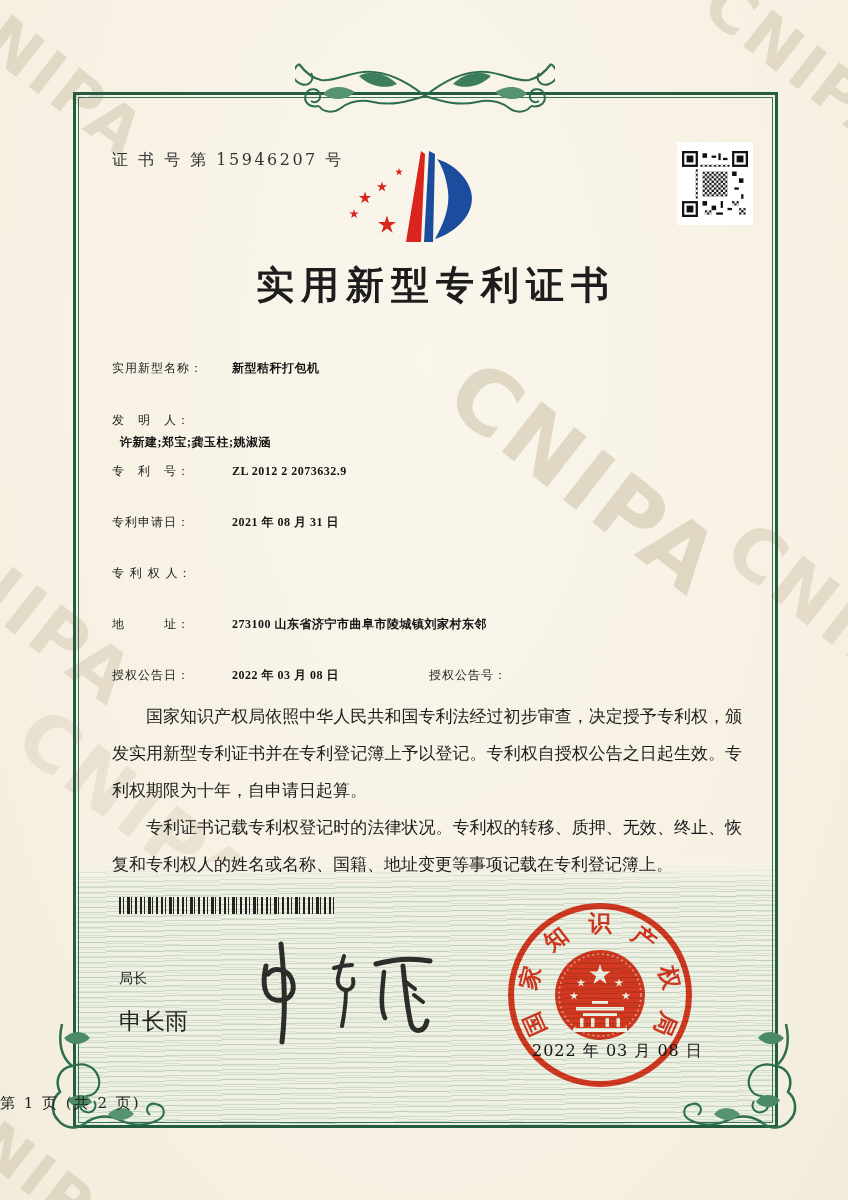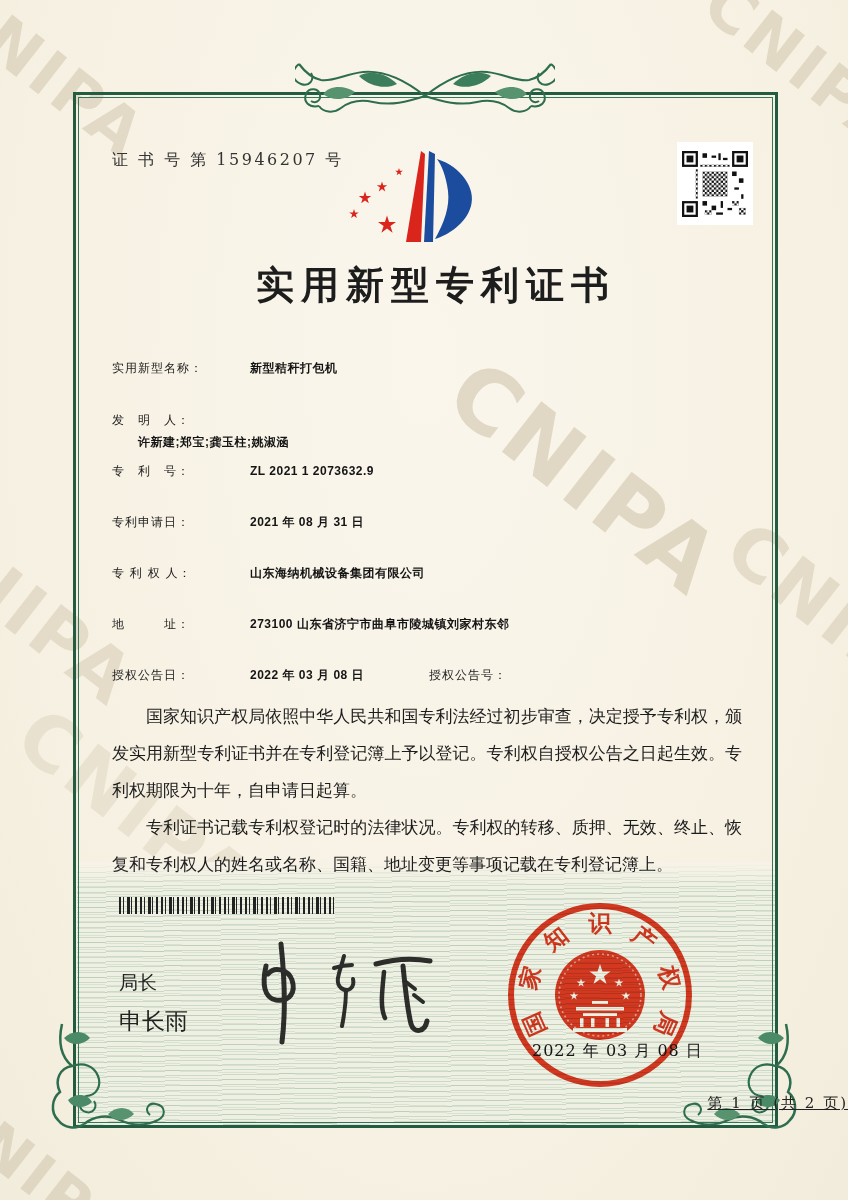--- a/index.html
+++ b/index.html
@@ -23,22 +23,22 @@
   
   .cert-no{position:absolute;left:112px;top:150px;font-size:16px;letter-spacing:2.5px;color:#333;}
   .logo{position:absolute;left:338px;top:145px;}
   .qr-pad{position:absolute;left:677px;top:142px;width:76px;height:83px;background:#fff;
           display:flex;align-items:center;justify-content:center;}
   .doc-title{position:absolute;left:0;right:0;top:260px;text-align:center;
              font-size:38px;font-weight:700;letter-spacing:7px;color:#1d1d1d;padding-left:24px;}
   
   .field-row{position:absolute;left:112px;display:flex;font-size:12px;line-height:22px;}
   .f-label{display:inline-block;width:112px;letter-spacing:1px;color:#1d1d1d;flex:none;}
-  .f-value{font-family:Liberation Sans, sans-serif;font-weight:600;letter-spacing:0.5px;
-           margin-left:26px;color:#141414;}
+  .f-value{font-family:Liberation Serif, serif;font-weight:600;letter-spacing:0.5px;
+           margin-left:8px;color:#141414;}
   .row-name{top:357px;} .row-inv{top:409px;flex-direction:column;} .row-pno{top:460px;}
   .row-fil{top:511px;} .row-pat{top:562px;} .row-adr{top:613px;}
   .row-grant{top:664px;} .grant2{position:absolute;left:317px;top:0;display:flex;}
   
   .body-text{position:absolute;left:112px;top:698px;width:630px;font-size:17px;
              line-height:37px;text-align:justify;color:#1c1c1c;}
   .body-text p{margin:0;text-indent:2em;}
   
   .band{position:absolute;left:77px;top:862px;width:698px;height:265px;
         background-color:#edf0e2;
@@ -49,21 +49,21 @@
         background:linear-gradient(180deg,#f8f3e8,rgba(248,243,232,0));}
   
   .barcode{position:absolute;left:119px;top:897px;width:218px;height:17px;
     background:repeating-linear-gradient(90deg,
       #222 0px,#222 2px,transparent 2px,transparent 4px,
       #222 4px,#222 5px,transparent 5px,transparent 8px,
       #222 8px,#222 11px,transparent 11px,transparent 12px,
       #222 12px,#222 13px,transparent 13px,transparent 16px,
       #222 16px,#222 18px,transparent 18px,transparent 21px);}
   
-  .signoff-title{position:absolute;left:119px;top:970px;font-size:19px;
+  .signoff-title{position:absolute;left:119px;top:970px;font-size:14px;
       font-family:"DejaVu Sans",sans-serif;font-weight:500;color:#222;}
   .signoff-name{position:absolute;left:119px;top:1006px;font-size:23px;
       font-family:"DejaVu Sans",sans-serif;font-weight:500;color:#222;}
   .signature{position:absolute;left:248px;top:938px;mix-blend-mode:multiply;}
   
   .seal{position:absolute;left:508px;top:903px;width:184px;height:184px;
         mix-blend-mode:multiply;opacity:.95;}
   .seal-ring{position:absolute;inset:0;border:6px solid #e23119;border-radius:50%;}
   .seal-ch{position:absolute;left:50%;top:50%;width:26px;height:26px;margin:-13px 0 0 -13px;
            text-align:center;line-height:26px;font-size:23px;font-weight:700;color:#e23119;}
@@ -71,22 +71,22 @@
   .sc1{transform:rotate(-76deg) translateY(-72px);}
   .sc2{transform:rotate(-38deg) translateY(-72px);}
   .sc3{transform:rotate(0deg) translateY(-72px);}
   .sc4{transform:rotate(38deg) translateY(-72px);}
   .sc5{transform:rotate(76deg) translateY(-72px);}
   .sc6{transform:rotate(114deg) translateY(-72px);}
   .emblem{position:absolute;left:50%;top:50%;margin:-52px 0 0 -52px;}
   .seal-date{position:absolute;left:532px;top:1041px;font-size:16px;letter-spacing:1px;
              color:#151515;white-space:nowrap;}
   
-  .page-info{position:absolute;left:0;right:0;top:1094px;text-align:right;
-             font-size:15px;letter-spacing:2px;color:#222;text-decoration:underline;}
+  .page-info{position:absolute;left:0;right:0;top:1094px;text-align:left;
+             font-size:15px;letter-spacing:2px;color:#222;}
   .note-box{position:absolute;left:326px;top:1136px;width:168px;height:34px;background:#fdfcf6;
             text-align:center;line-height:34px;font-size:16px;letter-spacing:2px;color:#333;}
 </style>
 </head>
 <body>
 
 <div id="page">
 
   <div class="wm" style="left:-25px;top:-30px;font-size:64px;opacity:.45;">CNIPA</div>
   <div class="wm" style="left:735px;top:-35px;font-size:64px;opacity:.45;">CNIPA</div>
@@ -204,29 +204,28 @@
   <div class="field-row row-name">
     <span class="f-label">实用新型名称：</span>
     <span class="f-value">新型秸秆打包机</span>
   </div>
   <div class="field-row row-inv">
     <span class="f-label">发　明　人：</span>
     <span class="f-value">许新建;郑宝;龚玉柱;姚淑涵</span>
   </div>
   <div class="field-row row-pno">
     <span class="f-label">专　利　号：</span>
-    <span class="f-value">ZL 2021 1 2073632.9</span>
+    <span class="f-value">ZL 2012 2 2073632.9</span>
   </div>
   <div class="field-row row-fil">
     <span class="f-label">专利申请日：</span>
     <span class="f-value">2021 年 08 月 31 日</span>
   </div>
   <div class="field-row row-pat">
     <span class="f-label">专 利 权 人：</span>
-    <span class="f-value">山东海纳机械设备集团有限公司</span>
   </div>
   <div class="field-row row-adr">
     <span class="f-label">地　　　址：</span>
     <span class="f-value">273100 山东省济宁市曲阜市陵城镇刘家村东邻</span>
   </div>
   <div class="field-row row-grant">
     <span class="f-label">授权公告日：</span>
     <span class="f-value">2022 年 03 月 08 日</span>
     <span class="grant2">
       <span class="f-label">授权公告号：</span>

